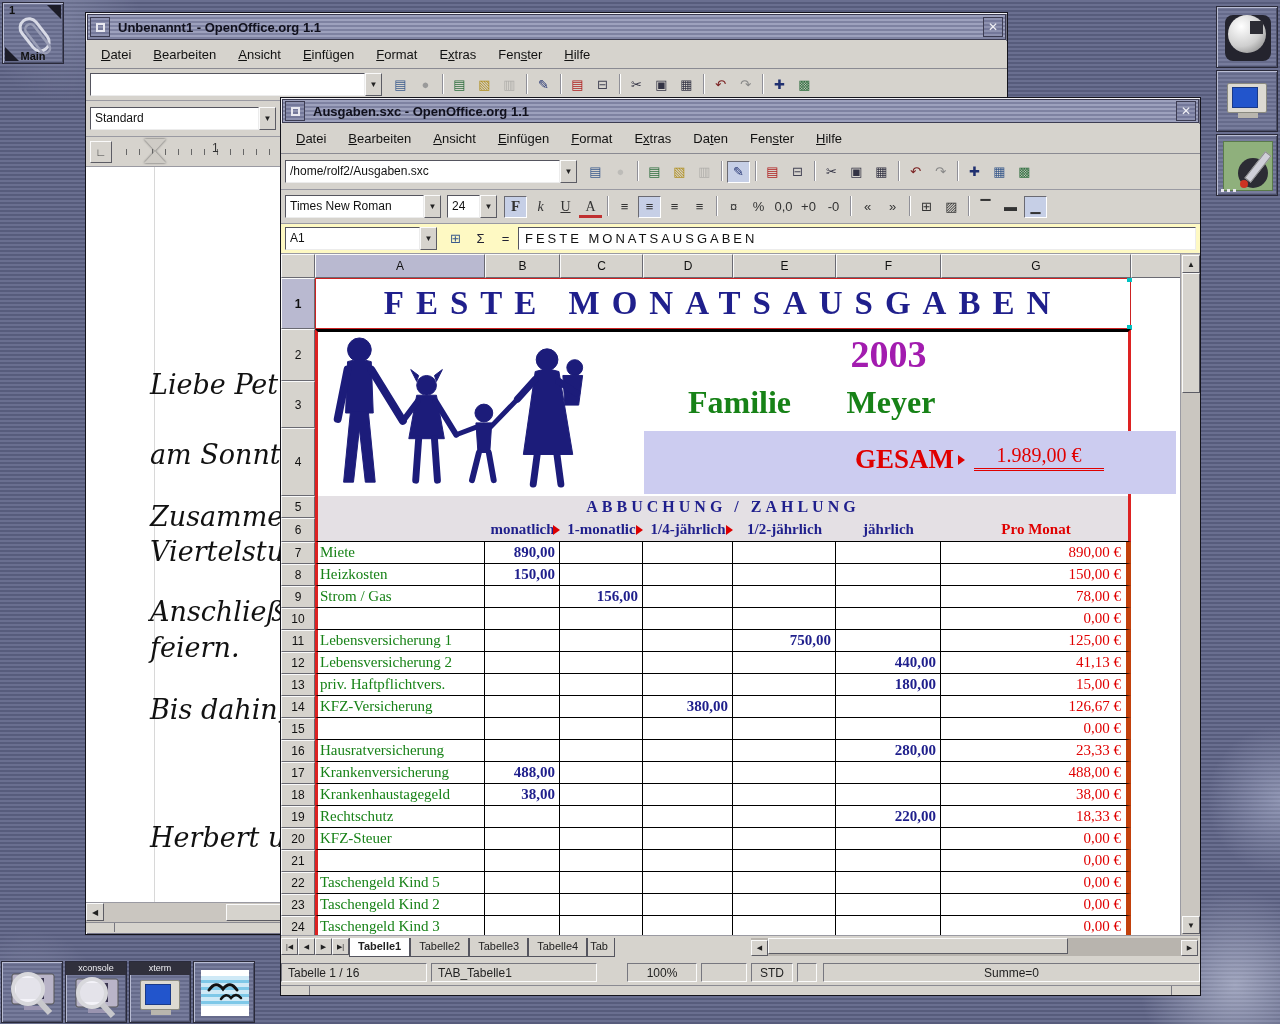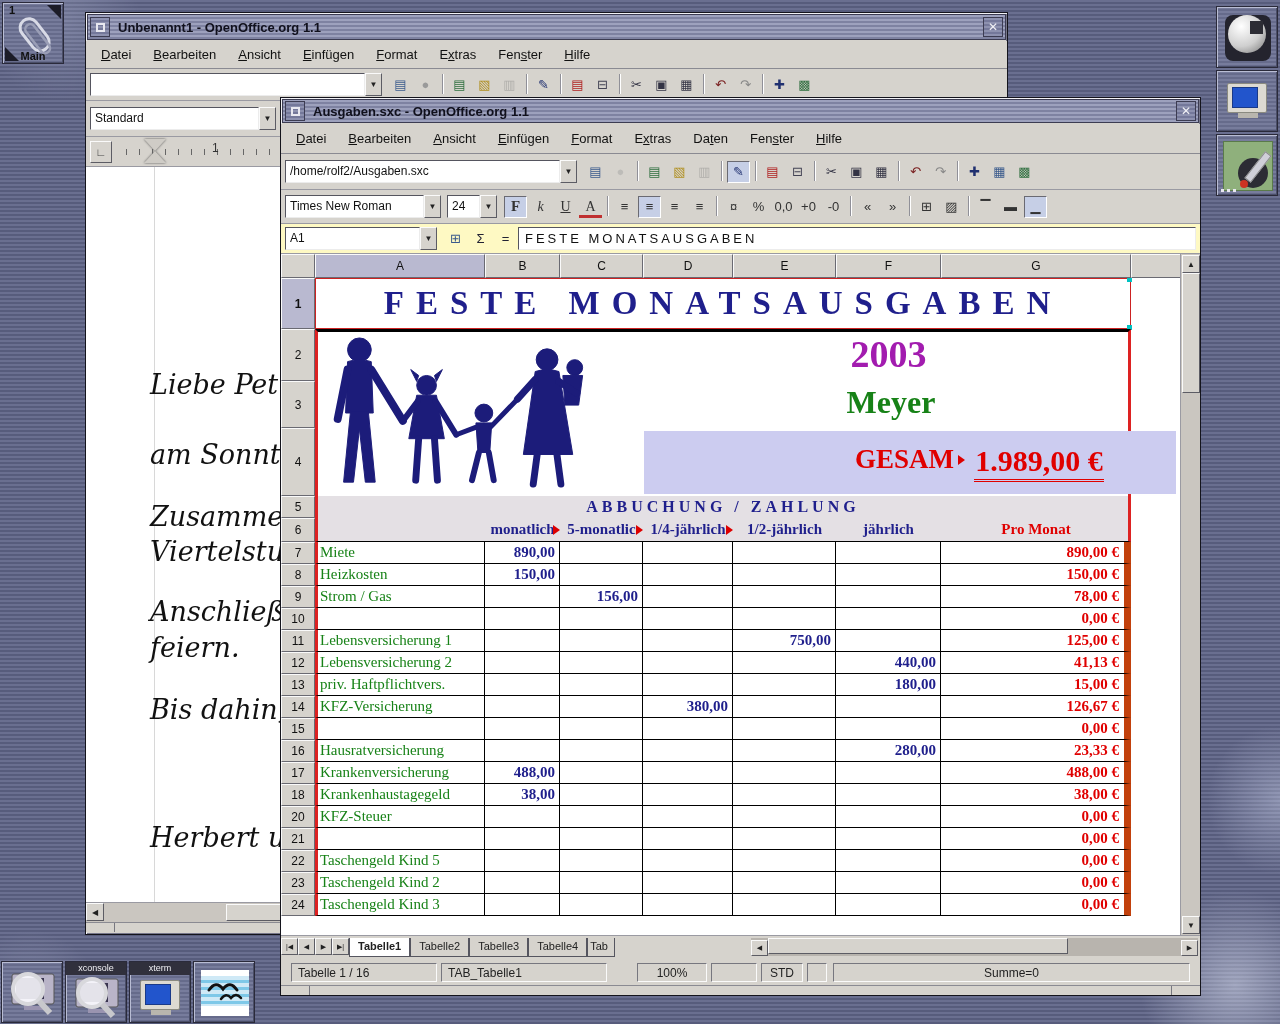--- a/index.html
+++ b/index.html
@@ -109,56 +109,56 @@
   .year-text{position:absolute;left:518px;top:0px;width:105px;text-align:center;
     font-size:38px;font-weight:bold;color:#a21caf;}
   .familie-text{position:absolute;left:325px;top:52px;width:193px;text-align:center;
     font-size:32px;font-weight:bold;color:#178217;}
   .meyer-text{position:absolute;left:518px;top:52px;width:110px;text-align:center;
     font-size:32px;font-weight:bold;color:#178217;}
   .gesamt-band{position:absolute;left:326px;top:99px;width:551px;height:63px;background:#ccccf0;}
   .gesamt-label{position:absolute;left:140px;top:13px;width:170px;text-align:right;
     font-size:27px;font-weight:bold;color:#e00000;}
   .gesamt-value{position:absolute;left:330px;top:13px;width:130px;text-align:center;
-    font-size:30px;font-weight:bold;color:#e00000;border-bottom:3px double #e00000;padding-bottom:1px;}
+    font-size:20px;font-weight:normal;color:#e00000;border-bottom:3px double #e00000;padding-bottom:1px;}
   .arrowR{width:0;height:0;border-top:5px solid transparent;border-bottom:5px solid transparent;
     border-left:7px solid #d00;position:absolute;}
   .band5{background:#e4e0e4;border-left:3px solid #d22;border-right:3px solid #d22;
     display:flex;align-items:center;justify-content:center;}
   .sec-text{font-size:16px;font-weight:bold;color:#1f1f8c;letter-spacing:4px;white-space:nowrap;}
   .band6{background:#e4e0e4;border-left:3px solid #d22;border-right:3px solid #d22;
     border-bottom:1px solid #000;display:flex;}
   .h6cell{position:relative;font-size:15px;font-weight:bold;color:#1f1f8c;
     display:flex;align-items:center;justify-content:center;white-space:nowrap;overflow:hidden;}
   .h6cell.red{color:#e00000;}
   .h6cell .arrowR{right:0;top:6px;}
   .dcell{border-right:1px solid #000;border-bottom:1px solid #000;height:22px;
     font-size:15px;line-height:20px;white-space:nowrap;overflow:hidden;}
   .dcell.a{flex:0 0 170px;border-left:3px solid #d22;color:#178217;padding-left:2px;}
   .dcell.v{color:#1f1f8c;font-weight:bold;text-align:right;padding-right:4px;}
-  .dcell.g{flex:0 0 190px;border-right:7px solid #c2410c;color:#e00000;font-weight:bold;
+  .dcell.g{flex:0 0 190px;border-right:5px solid #c2410c;color:#e00000;font-weight:normal;
     text-align:right;padding-right:5px;}
   #calc-vscroll{position:absolute;right:0;top:0;bottom:0;width:20px;background:#cac6c0;
     border-left:1px solid #9a9aa2;}
   #calc-vscroll .sbtn{width:18px;height:18px;position:absolute;left:1px;}
   #calc-vscroll .thumb{position:absolute;left:1px;top:19px;width:18px;height:120px;
     background:#d6d3cd;border:1px solid;border-color:#fafafa #5c5c64 #5c5c64 #fafafa;}
   #calc-tabbar{height:24px;background:#d6d3cd;display:flex;align-items:flex-start;position:relative;
     border-top:1px solid #9a9aa2;}
   #calc-tabbar .sbtn{width:17px;height:17px;margin-top:2px;font-size:7px;}
   .tab{height:19px;margin-top:2px;padding:2px 8px;font-size:11px;color:#222;background:#d6d3cd;
     border:1px solid #55555f;border-top:none;white-space:nowrap;}
   .tab.active{background:#fff;font-weight:bold;}
   #calc-hscroll{position:absolute;left:470px;right:2px;top:2px;height:18px;background:#b8b4ae;
     display:flex;}
   #calc-hscroll .thumb{width:300px;height:16px;background:#d6d3cd;border:1px solid;
     border-color:#fafafa #5c5c64 #5c5c64 #fafafa;margin:0 0 0 17px;}
   #calc-hscroll .sbtn{width:17px;height:16px;}
   #calc-hscroll .sbtn.rightend{position:absolute;right:0;}
-  #calc-status{height:26px;display:flex;align-items:center;padding:2px 10px;background:#d6d3cd;}
+  #calc-status{height:26px;display:flex;align-items:center;padding:2px 0;background:#d6d3cd;}
 
   
   .tile{position:absolute;width:62px;height:62px;border:1px solid #2a2a3a;
     background:repeating-linear-gradient(180deg,#777c9c 0 2px,#666b8b 2px 4px);
     box-shadow:inset 1px 1px 0 #b9bdd4, inset -1px -1px 0 #4a4e68;}
   #clip{left:2px;top:2px;}
   .clip-num{position:absolute;left:6px;top:1px;font-size:11px;font-weight:bold;color:#111;}
   .clip-label{position:absolute;bottom:1px;width:100%;text-align:center;font-size:11px;
     font-weight:bold;color:#111;}
   .clip-tri{position:absolute;width:0;height:0;}
@@ -500,20 +500,21 @@
                 <path d="M214 38 Q226 34 238 38 L252 122 L202 122 Z"></path>
                 <path d="M216 122 L212 152" stroke-width="7" fill="none" stroke-linecap="round"></path>
                 <path d="M236 122 L240 152" stroke-width="7" fill="none" stroke-linecap="round"></path>
                 <path d="M214 46 L196 66" stroke-width="7" fill="none" stroke-linecap="round"></path>
                 <circle cx="254" cy="34" r="8"></circle>
                 <path d="M242 42 L262 42 L258 72 L244 72 Z"></path>
                 <path d="M238 48 L256 60" stroke-width="7" fill="none" stroke-linecap="round"></path>
               </g>
             </svg>
             <div class="year-text" data-name="year-cell">2003</div>
+            <div class="familie-text" data-name="family-label-cell">Familie</div>
             <div class="meyer-text" data-name="family-name-cell">Meyer</div>
             <div class="gesamt-band" data-name="gesamt-band">
               <div class="gesamt-label" data-name="gesamt-label-cell">GESAM</div>
               <div class="arrowR" data-name="overflow-arrow-icon" style="left: 314px; top: 24px;"></div>
               <div class="gesamt-value" data-name="gesamt-value-cell">1.989,00 €</div>
             </div>
           </div>
         </div>
         <div class="shrow" data-name="sheet-row-5">
           <div class="rowhdr" data-name="row-header-5" style="height: 22px;">5</div>
@@ -523,21 +524,21 @@
         </div>
         <div class="shrow" data-name="sheet-row-6">
           <div class="rowhdr" data-name="row-header-6" style="height: 24px;">6</div>
           <div class="mcell band6" data-name="caption-row-cells" style="width: 816px; height: 24px;">
             <div class="h6cell" data-name="caption-spacer" style="flex: 0 0 167px;"></div>
             <div class="h6cell" data-name="caption-monatlich" style="flex: 0 0 75px;">
               <span>monatlich</span>
               <div class="arrowR" data-name="overflow-arrow-icon" style="right: 0px; top: 7px;"></div>
             </div>
             <div class="h6cell" data-name="caption-2-monatlic" style="flex: 0 0 83px;">
-              <span>5-monatlic</span>
+              <span>1-monatlic</span>
               <div class="arrowR" data-name="overflow-arrow-icon" style="right: 0px; top: 7px;"></div>
             </div>
             <div class="h6cell" data-name="caption-1-4-j-hrlich" style="flex: 0 0 90px;">
               <span>1/4-jährlich</span>
               <div class="arrowR" data-name="overflow-arrow-icon" style="right: 0px; top: 7px;"></div>
             </div>
             <div class="h6cell" data-name="caption-1-2-j-hrlich" style="flex: 0 0 103px;">
               <span>1/2-jährlich</span>
             </div>
             <div class="h6cell" data-name="caption-j-hrlich" style="flex: 0 0 105px;">
@@ -661,20 +662,30 @@
         <div class="shrow" data-name="sheet-row-18">
           <div class="rowhdr" data-name="row-header-18" style="height: 22px;">18</div>
           <div class="dcell a" data-name="cell-label">Krankenhaustagegeld</div>
           <div class="dcell v" data-name="cell-value-b18" style="flex: 0 0 75px;">38,00</div>
           <div class="dcell v" data-name="cell-value-c18" style="flex: 0 0 83px;"></div>
           <div class="dcell v" data-name="cell-value-d18" style="flex: 0 0 90px;"></div>
           <div class="dcell v" data-name="cell-value-e18" style="flex: 0 0 103px;"></div>
           <div class="dcell v" data-name="cell-value-f18" style="flex: 0 0 105px;"></div>
           <div class="dcell g" data-name="cell-pro-monat-18">38,00 €</div>
         </div>
+        <div class="shrow" data-name="sheet-row-19">
+          <div class="rowhdr" data-name="row-header-19" style="height: 22px;">19</div>
+          <div class="dcell a" data-name="cell-label">Rechtschutz</div>
+          <div class="dcell v" data-name="cell-value-b19" style="flex: 0 0 75px;"></div>
+          <div class="dcell v" data-name="cell-value-c19" style="flex: 0 0 83px;"></div>
+          <div class="dcell v" data-name="cell-value-d19" style="flex: 0 0 90px;"></div>
+          <div class="dcell v" data-name="cell-value-e19" style="flex: 0 0 103px;"></div>
+          <div class="dcell v" data-name="cell-value-f19" style="flex: 0 0 105px;">220,00</div>
+          <div class="dcell g" data-name="cell-pro-monat-19">18,33 €</div>
+        </div>
         <div class="shrow" data-name="sheet-row-20">
           <div class="rowhdr" data-name="row-header-20" style="height: 22px;">20</div>
           <div class="dcell a" data-name="cell-label">KFZ-Steuer</div>
           <div class="dcell v" data-name="cell-value-b20" style="flex: 0 0 75px;"></div>
           <div class="dcell v" data-name="cell-value-c20" style="flex: 0 0 83px;"></div>
           <div class="dcell v" data-name="cell-value-d20" style="flex: 0 0 90px;"></div>
           <div class="dcell v" data-name="cell-value-e20" style="flex: 0 0 103px;"></div>
           <div class="dcell v" data-name="cell-value-f20" style="flex: 0 0 105px;"></div>
           <div class="dcell g" data-name="cell-pro-monat-20">0,00 €</div>
         </div>

